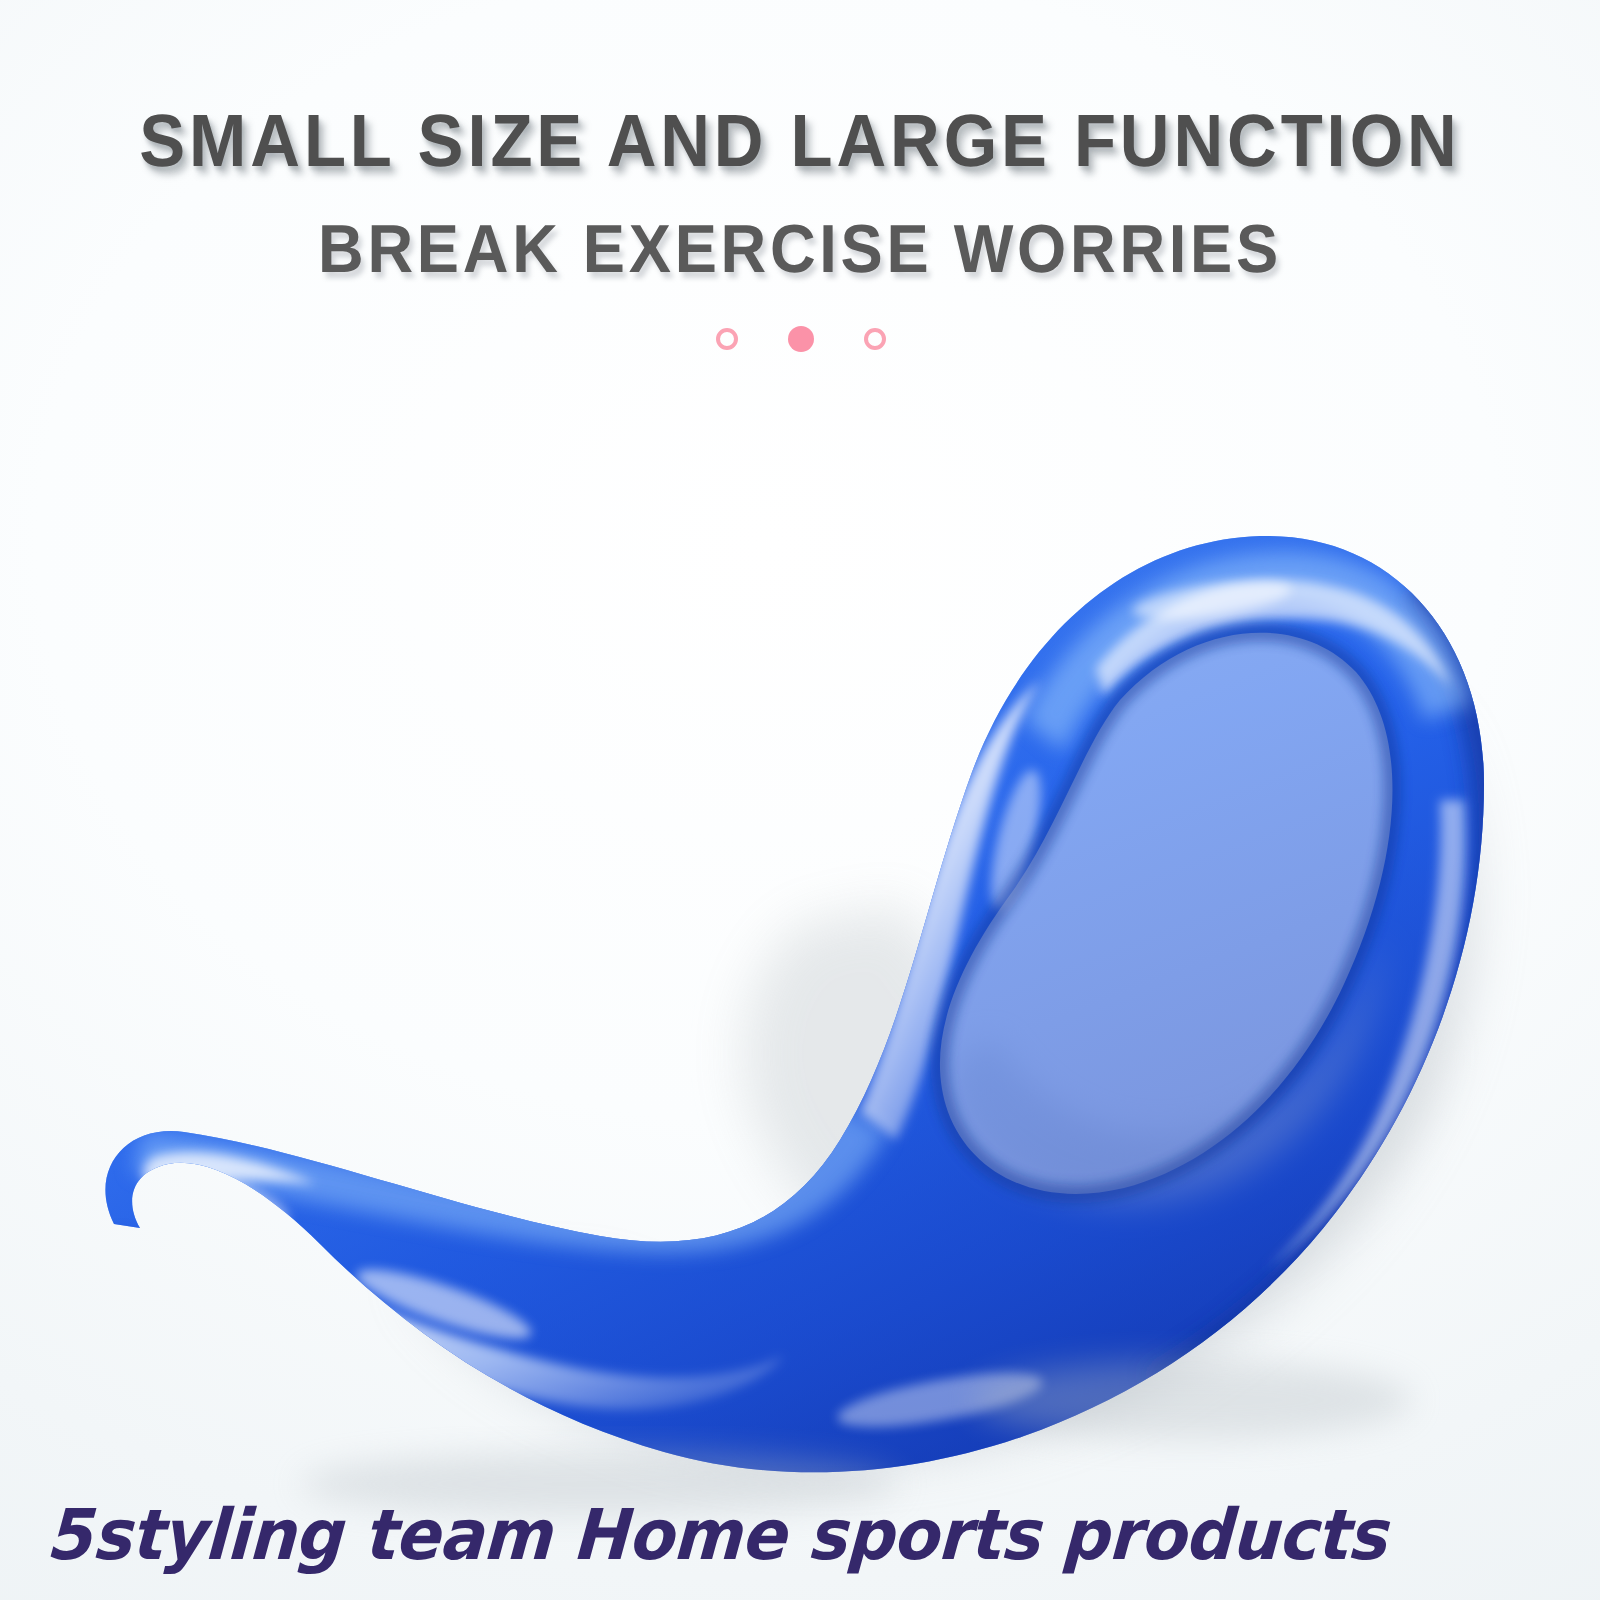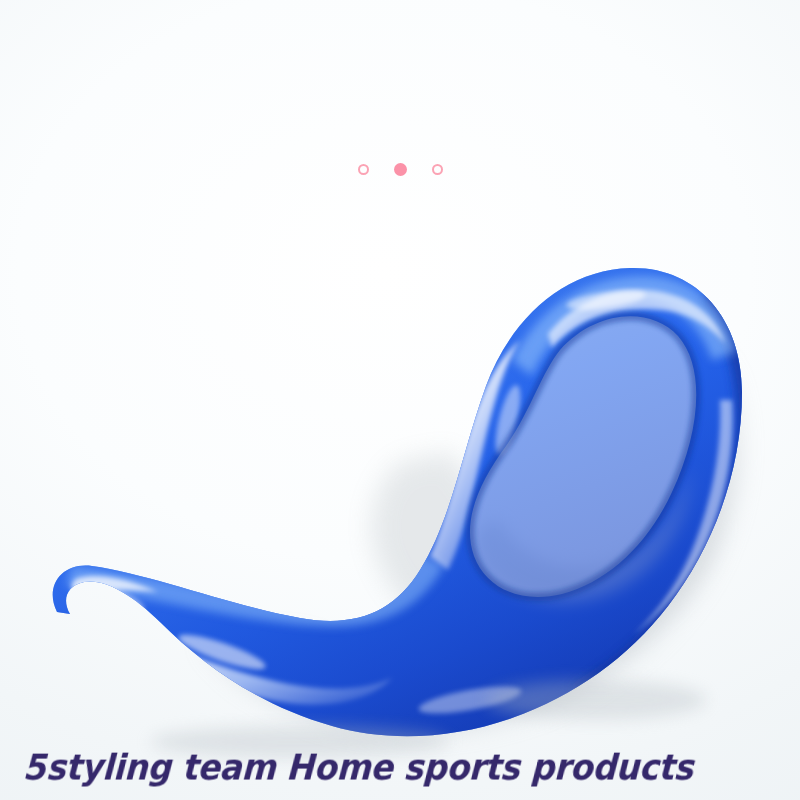--- a/index.html
+++ b/index.html
@@ -109,20 +109,24 @@
     white-space: nowrap;
     transform: skewX(-5deg) scaleY(1.06);
     transform-origin: left bottom;
   }
 </style>
 </head>
 <body>
 
 <div id="poster">
 
+  <div class="headline-block">
+    <div class="headline-line-1">SMALL SIZE AND LARGE FUNCTION</div>
+    <div class="headline-line-2">BREAK EXERCISE WORRIES</div>
+  </div>
 
   <div class="dot-row">
     <span class="dot hollow"></span>
     <span class="dot filled"></span>
     <span class="dot hollow"></span>
   </div>
 
   <div class="product-stage">
     <svg viewBox="0 0 800 800" xmlns="http://www.w3.org/2000/svg">
       <defs>

